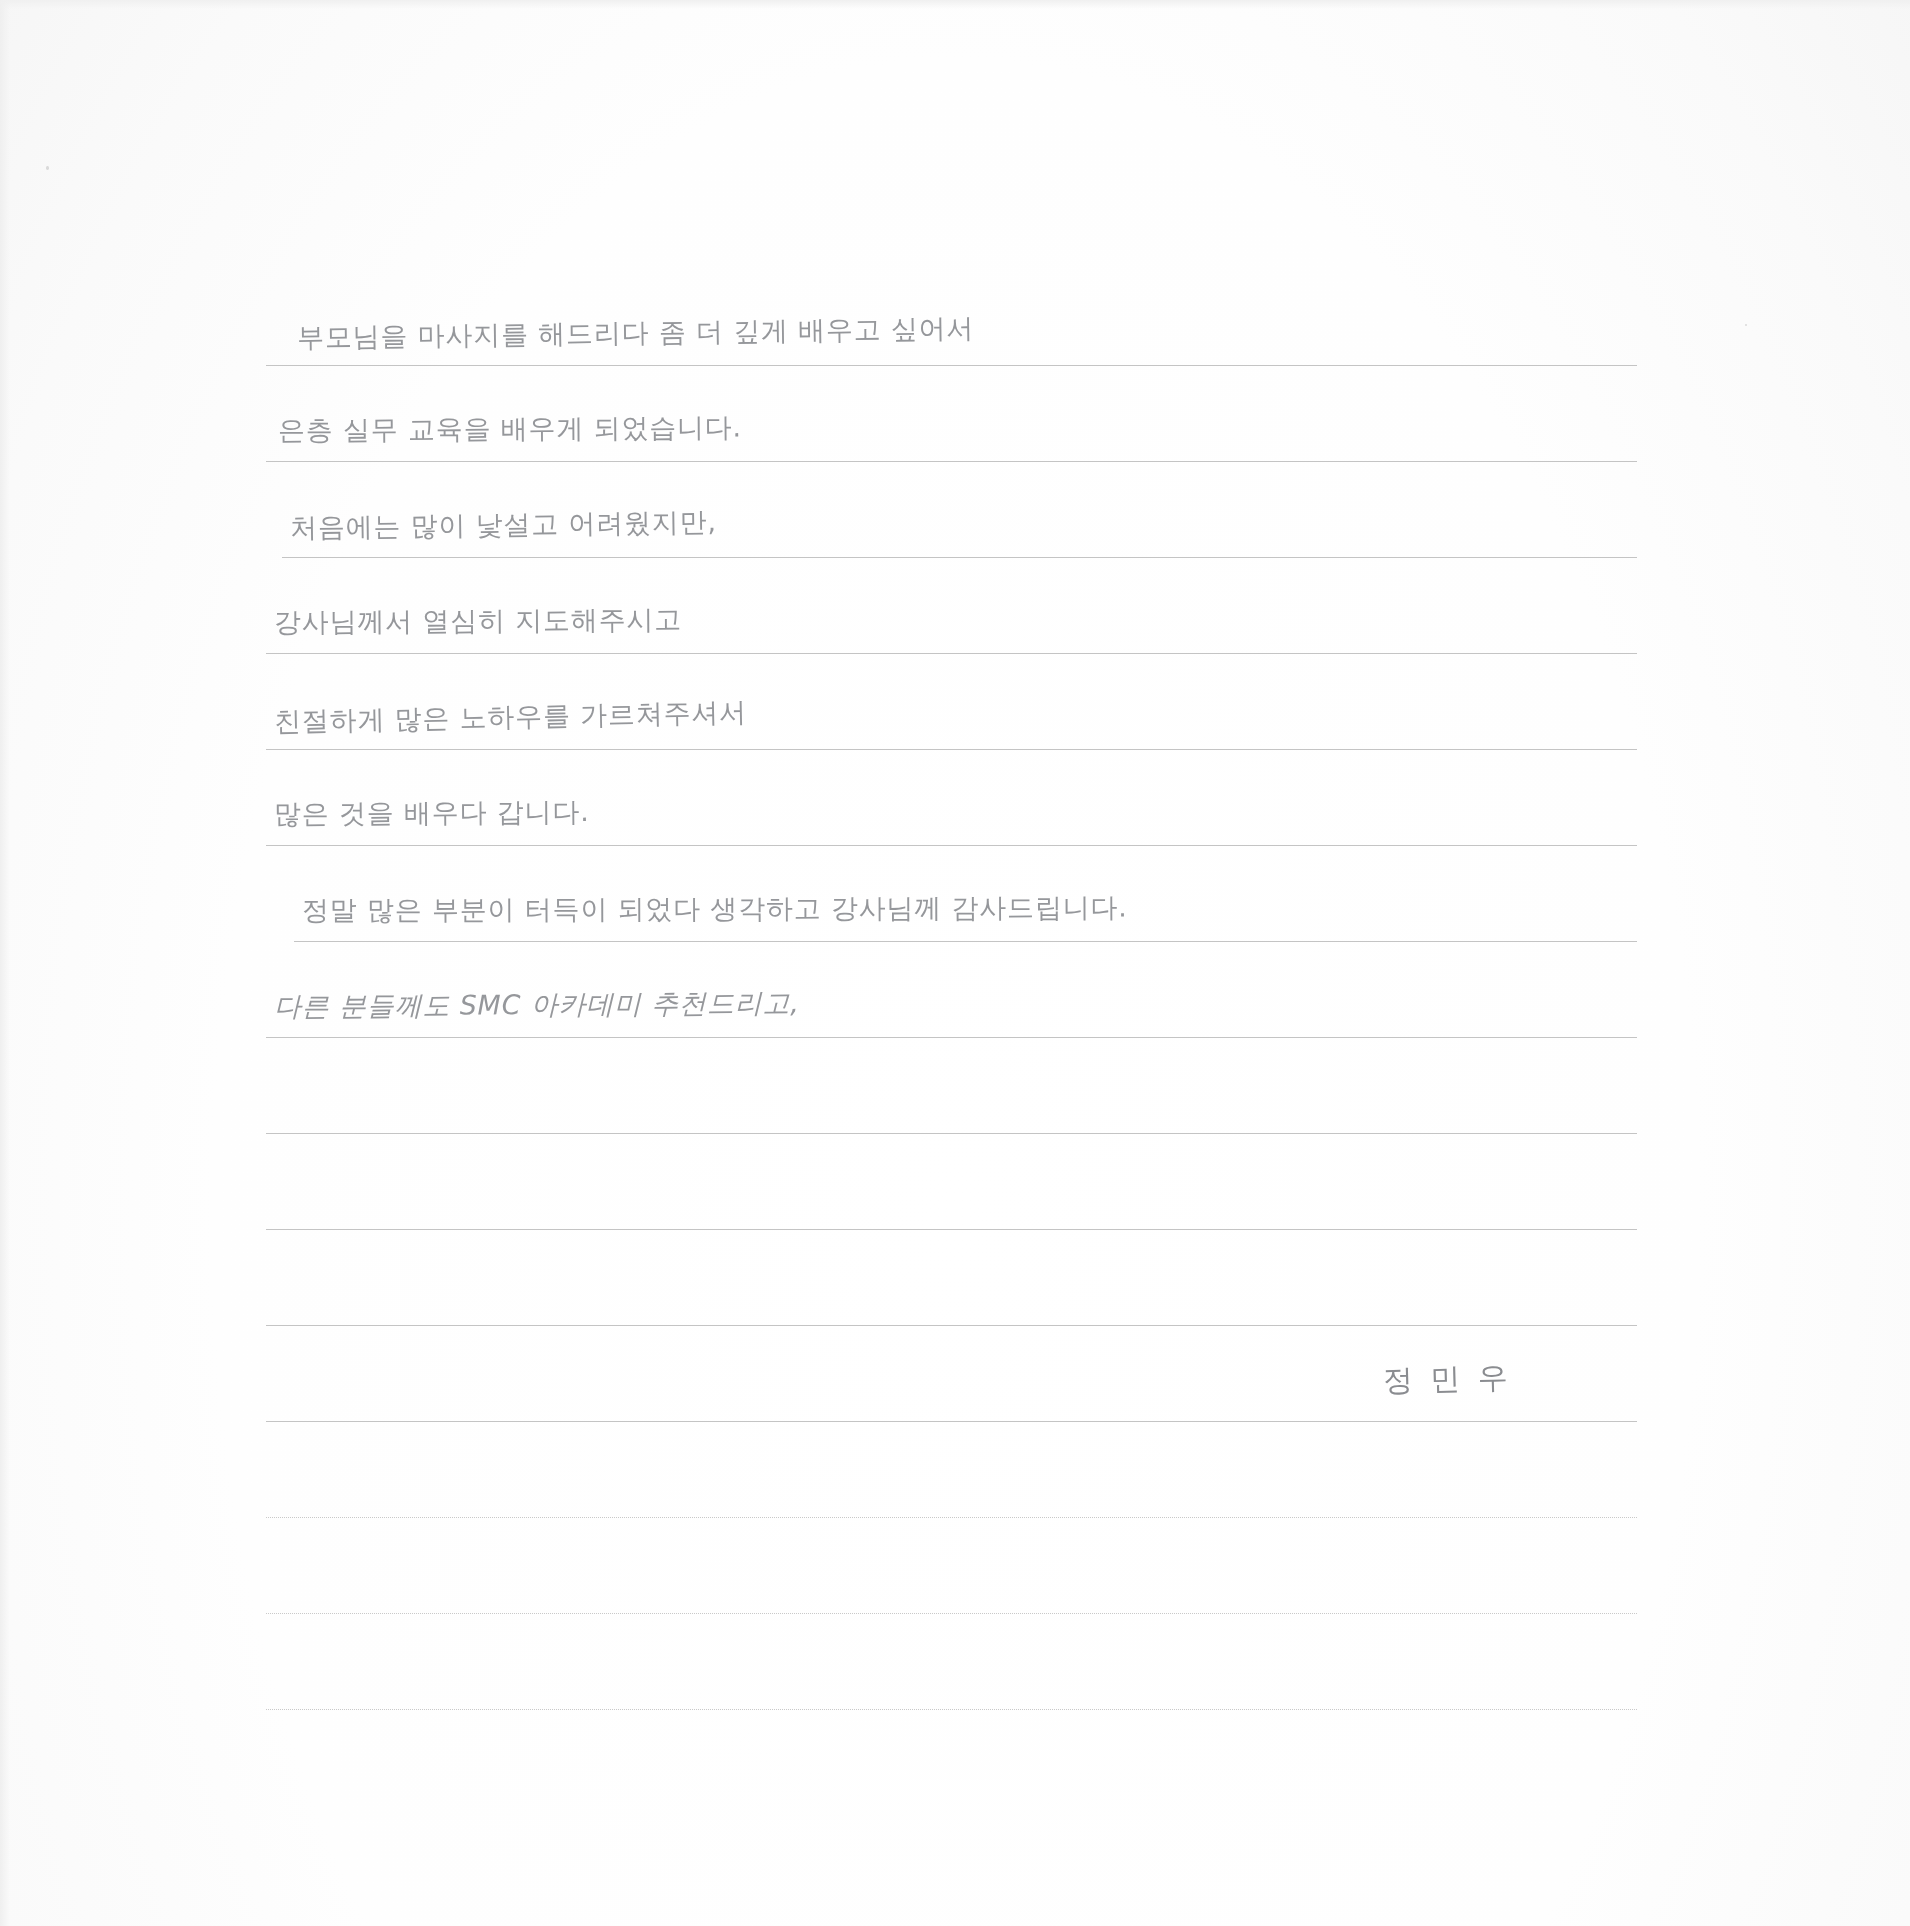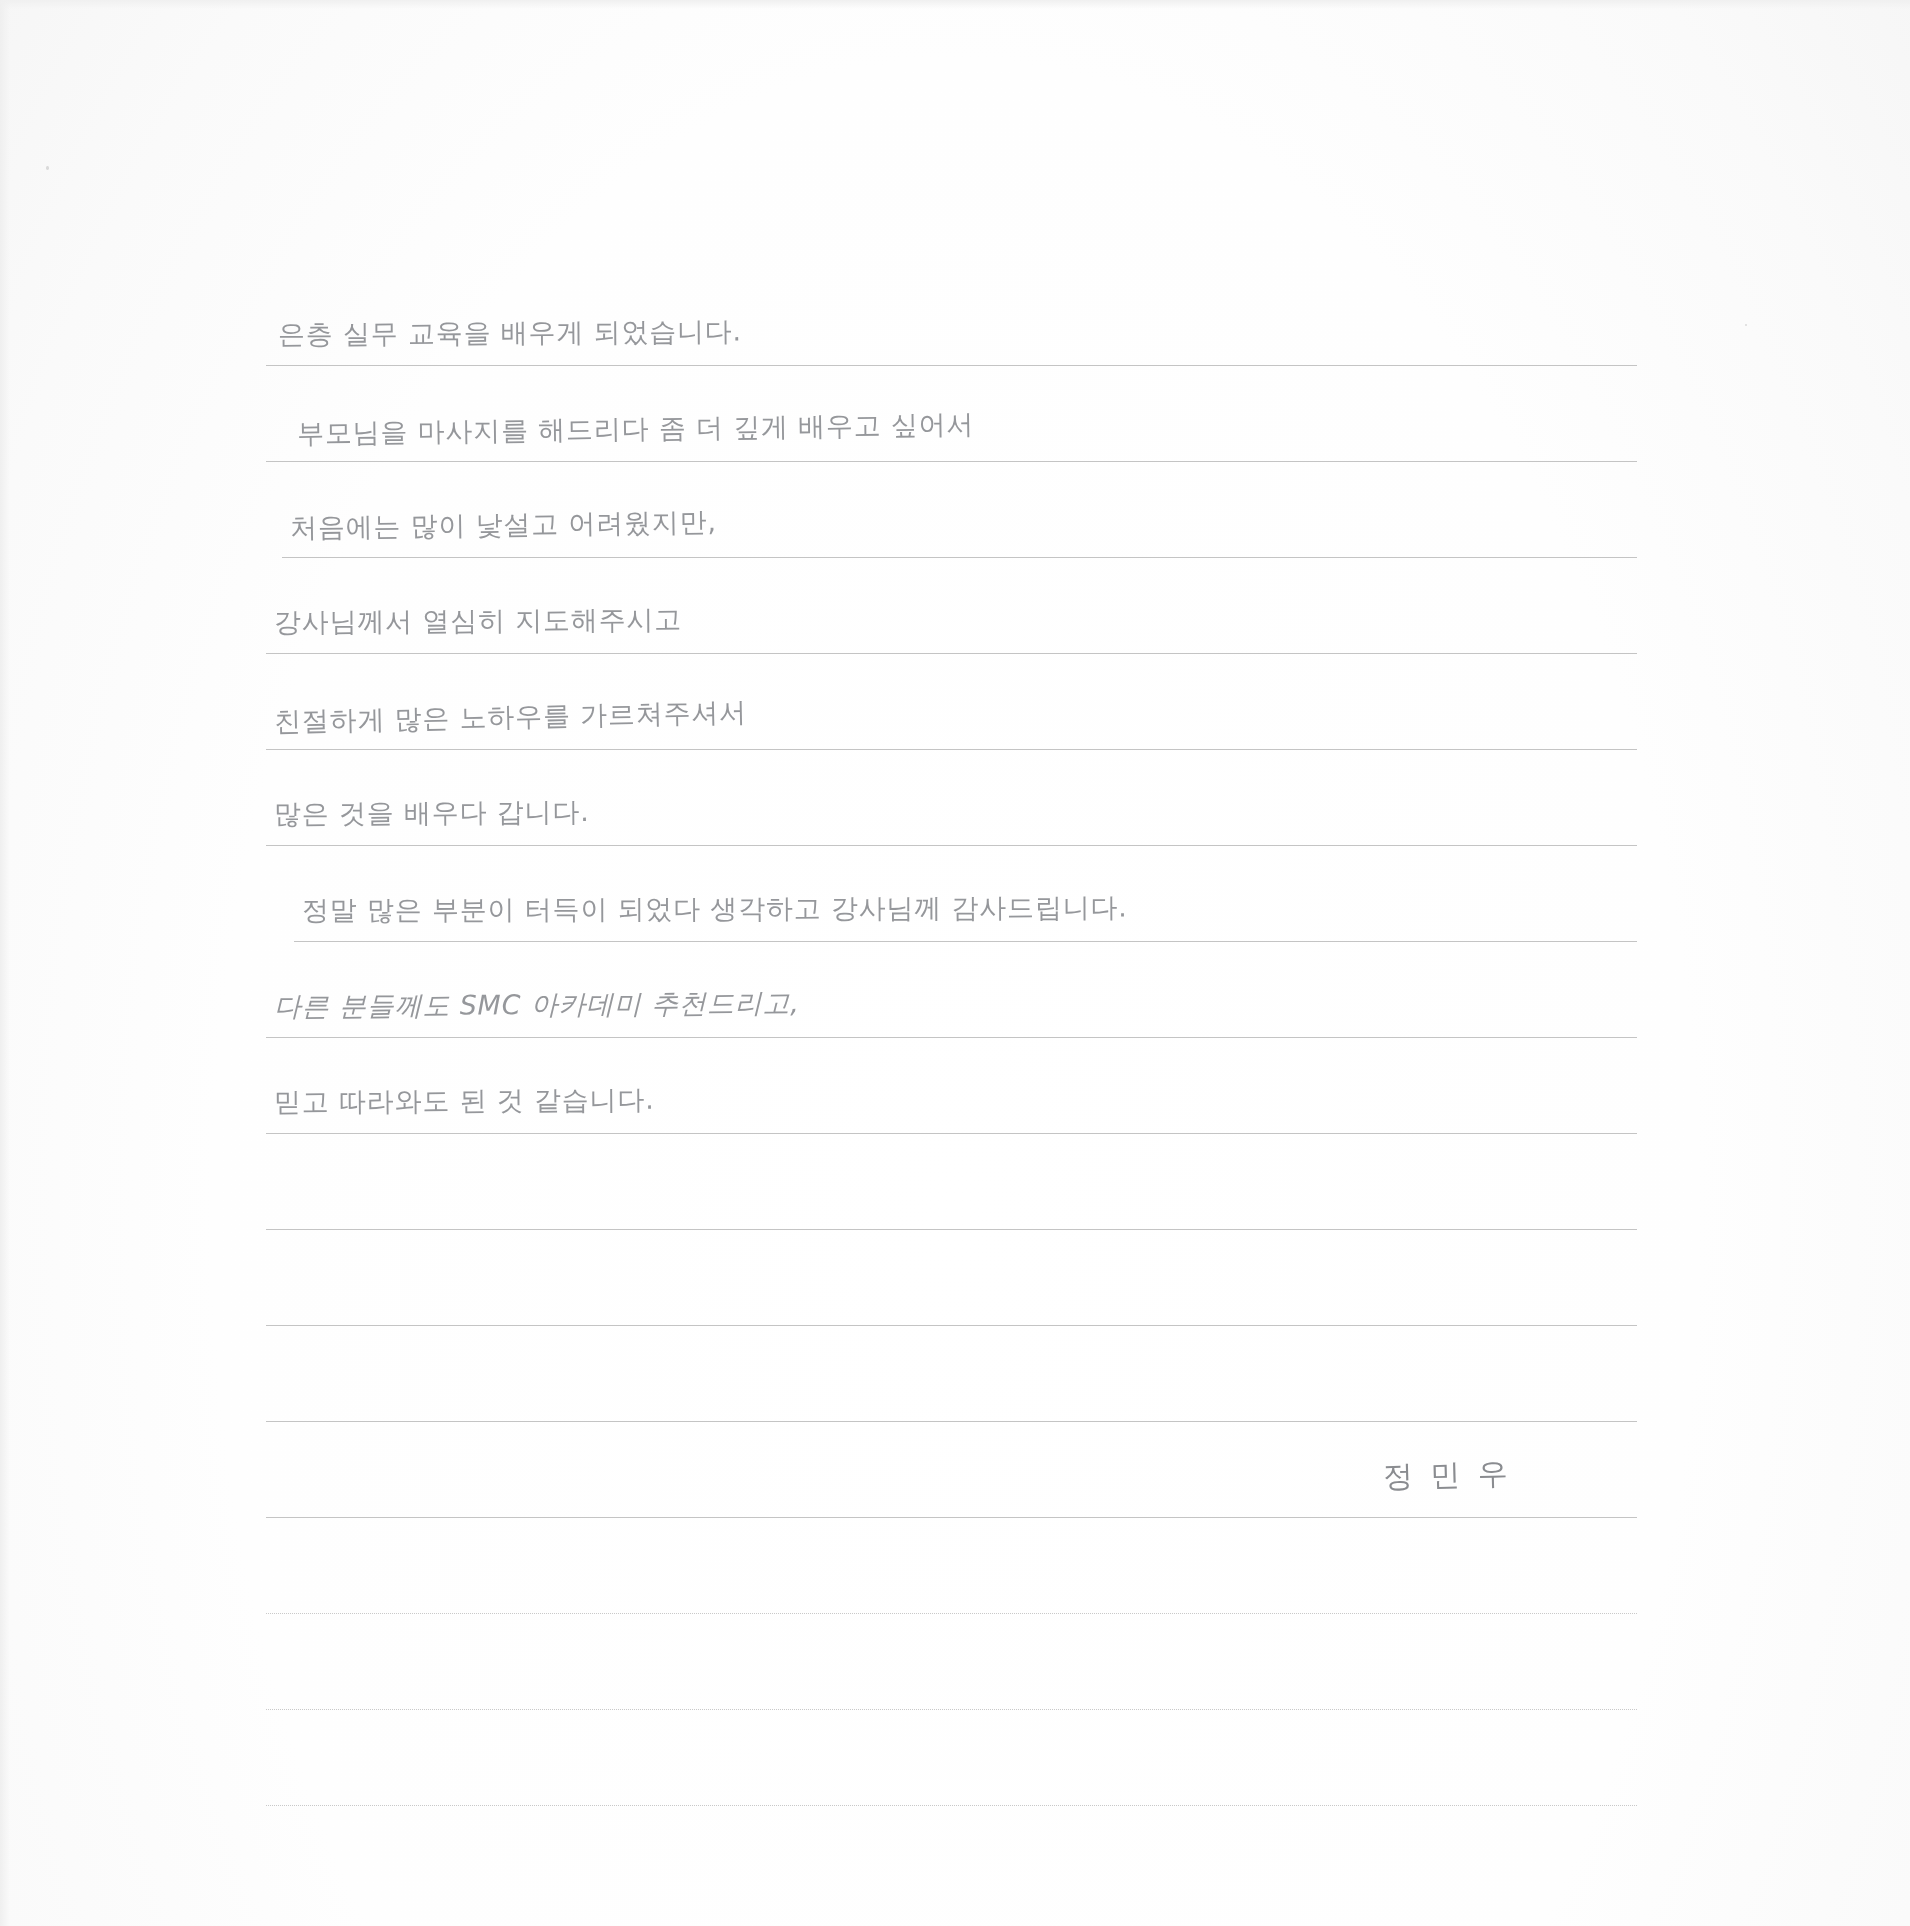--- a/index.html
+++ b/index.html
@@ -104,25 +104,25 @@
   <div class="paper-tone"></div>
   <div class="scan-edge-left"></div>
   <div class="scan-edge-top"></div>
 
   <div class="speck" style="left:46px; top:166px; width:2.7px; height:3.5px;"></div>
   <div class="speck" style="left:1745px; top:324px; width:2.3px; height:2.3px;"></div>
 
   <div class="sheet" id="sheet">
       <div class="line-row" style="height: 96px;">
         <div class="rule solid"></div>
-        <div class="hand hand-line slant-2" style="left: 11.6px;">은층 실무 교육을 배우게 되었습니다.</div>
+        <div class="hand hand-line slant-1" style="left: 31px;">부모님을 마사지를 해드리다 좀 더 깊게 배우고 싶어서</div>
       </div>
       <div class="line-row" style="height: 96px;">
         <div class="rule solid"></div>
-        <div class="hand hand-line slant-1" style="left: 31px;">부모님을 마사지를 해드리다 좀 더 깊게 배우고 싶어서</div>
+        <div class="hand hand-line slant-2" style="left: 11.6px;">은층 실무 교육을 배우게 되었습니다.</div>
       </div>
       <div class="line-row" style="height: 96px; margin-left: 16px;">
         <div class="rule solid"></div>
         <div class="hand hand-line slant-1" style="left: 7.7px;">처음에는 많이 낯설고 어려웠지만,</div>
       </div>
       <div class="line-row" style="height: 96px;">
         <div class="rule solid"></div>
         <div class="hand hand-line slant-2" style="left: 7.7px;">강사님께서 열심히 지도해주시고</div>
       </div>
       <div class="line-row" style="height: 96px;">
@@ -133,24 +133,20 @@
         <div class="rule solid"></div>
         <div class="hand hand-line slant-2" style="left: 7.7px;">많은 것을 배우다 갑니다.</div>
       </div>
       <div class="line-row" style="height: 96px; margin-left: 28px;">
         <div class="rule solid"></div>
         <div class="hand hand-line slant-4" style="left: 7.7px;">정말 많은 부분이 터득이 되었다 생각하고 강사님께 감사드립니다.</div>
       </div>
       <div class="line-row" style="height: 96px; font-style: italic;">
         <div class="rule solid"></div>
         <div class="hand hand-line slant-2" style="left: 7.7px;">다른 분들께도 SMC 아카데미 추천드리고,</div>
-      </div>
-      <div class="line-row" style="height: 96px;">
-        <div class="rule solid"></div>
-        <div class="hand hand-line slant-2" style="left: 7.7px;">믿고 따라와도 된 것 같습니다.</div>
       </div>
       <div class="line-row" style="height: 96px;">
         <div class="rule solid"></div>
       </div>
       <div class="line-row" style="height: 96px;">
         <div class="rule solid"></div>
       </div>
       <div class="line-row" style="height: 96px;">
         <div class="rule solid"></div>
       </div>

